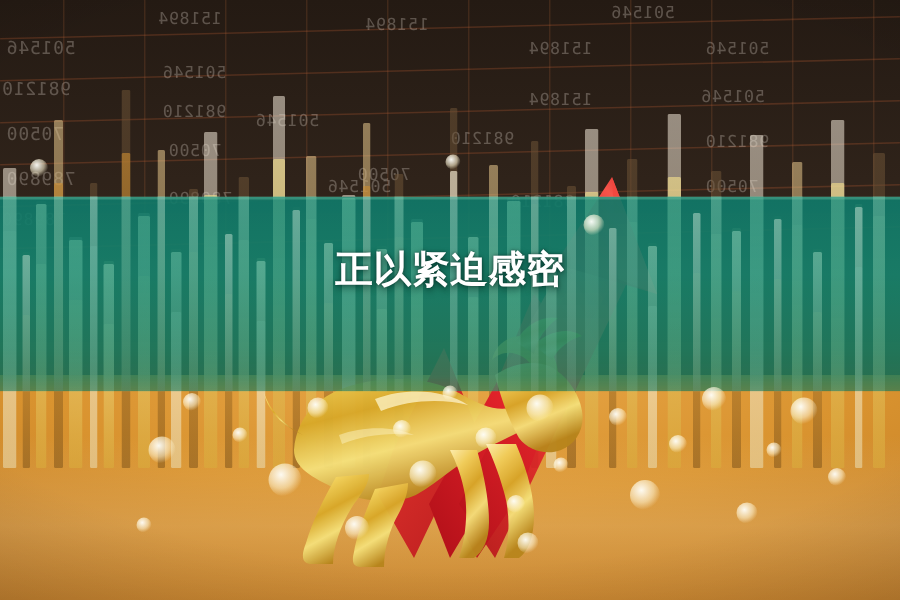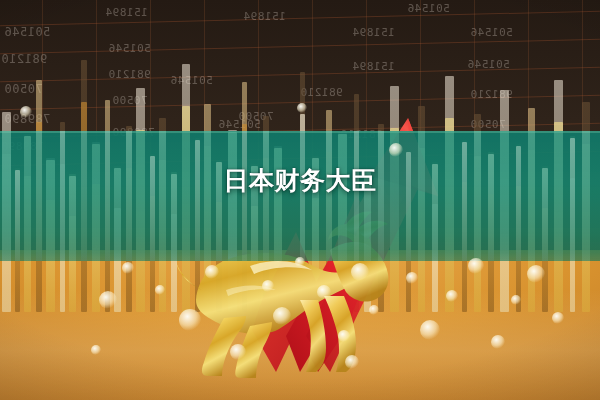--- a/index.html
+++ b/index.html
@@ -391,16 +391,16 @@
         <div class="bokeh" style="left: 345px; top: 355px; width: 14px; height: 14px;"></div>
         <div class="bokeh" style="left: 91px; top: 345px; width: 10px; height: 10px;"></div>
         <div class="bokeh" style="left: 20px; top: 106px; width: 12px; height: 12px;"></div>
         <div class="bokeh" style="left: 297px; top: 103px; width: 10px; height: 10px;"></div>
       </div>
   </div>
 
   <div class="vignette"></div>
 
   <div class="headline">
-    <span class="l2">日本财务大臣</span>
+    <span class="l2">正以紧迫感密</span>
   </div>
 
 </div>
 
 </body></html>

